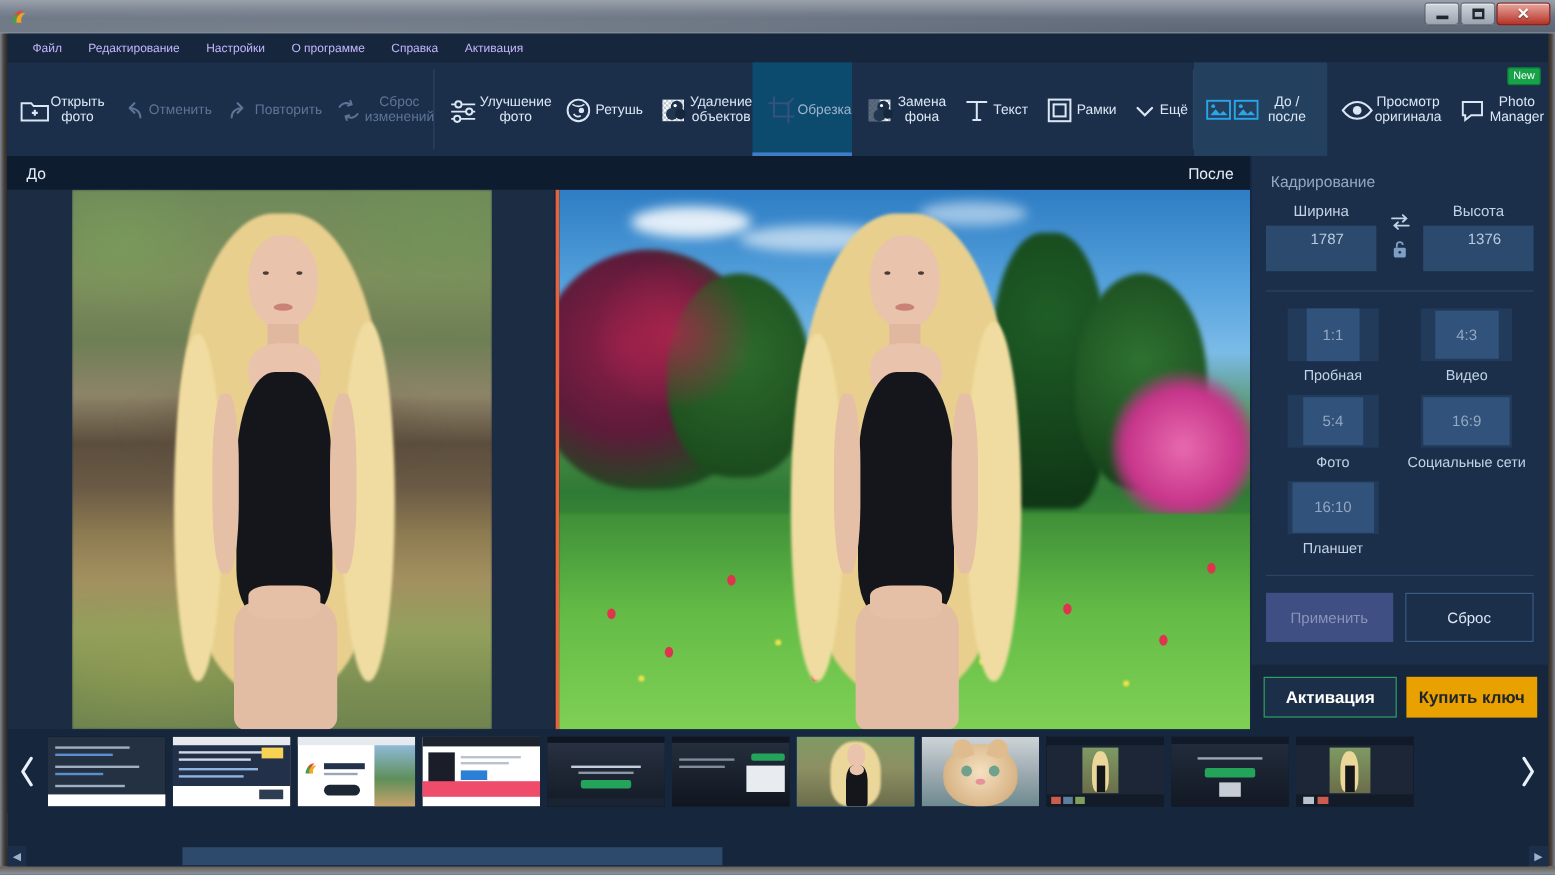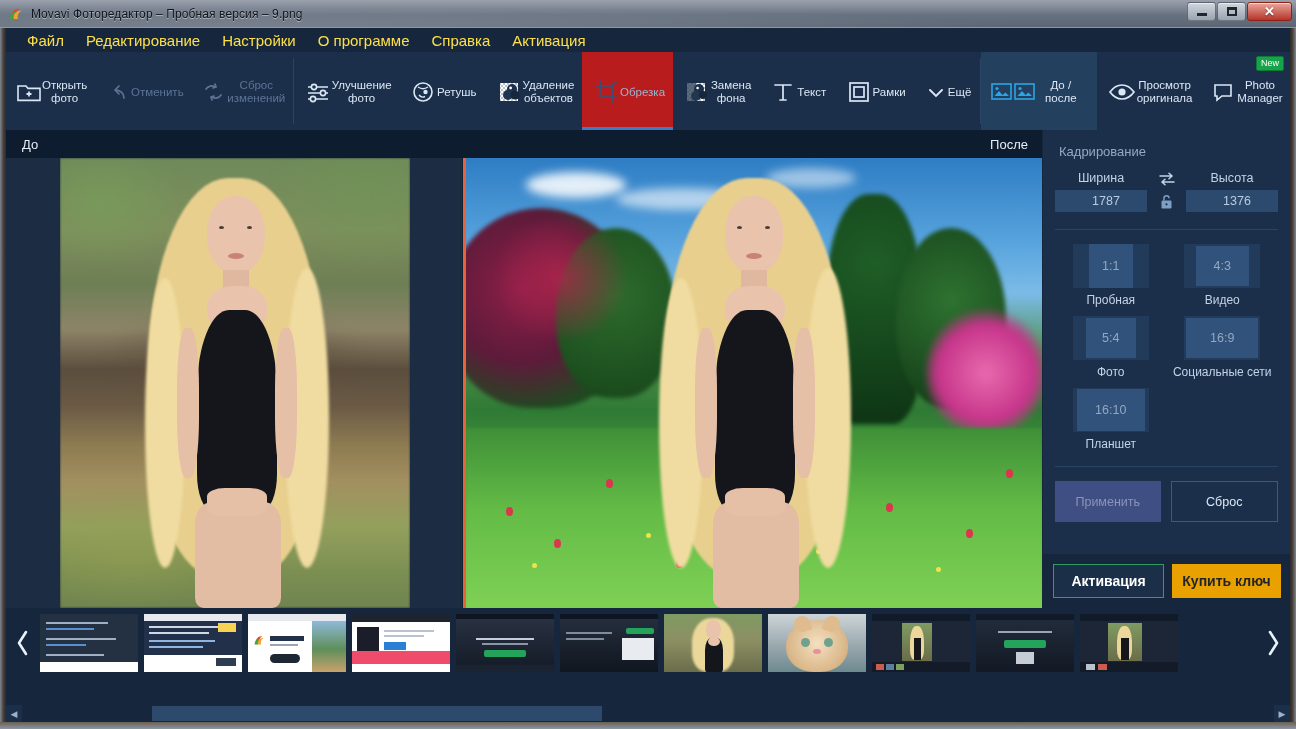--- a/index.html
+++ b/index.html
@@ -60,42 +60,42 @@
     background:#16273d;
     overflow:hidden;
   }
 
   
   .menubar{
     height:24px; background:#16273d; display:flex; align-items:center;
     padding-left:10px; gap:0px;
   }
   .menu-item{
-    font-size:15px; color:#fde047; padding:3px 11px; cursor:default;
+    font-size:10px; color:#c4b5fd; padding:3px 11px; cursor:default;
     white-space:nowrap;
   }
 
   
   .toolbar{
     height:78px; background:#1b2f4a; display:flex; align-items:stretch;
     position:relative;
   }
   .tb-sep{ width:1px; background:#2b4465; margin:6px 0; }
   .tool{
     width:auto; min-width:62px; padding:6px 10px 4px;
     display:flex; align-items:center; justify-content:flex-start;
     cursor:default; position:relative; text-align:center;
   }
   .tool .ico{ height:34px; display:flex;align-items:center;justify-content:center; margin-bottom:1px;}
   .tool .lbl{ font-size:11.5px; line-height:13px; color:#dbe7f5; }
   .tool.disabled .lbl{ color:#5d7align; }
   .tool.disabled{ opacity:1 }
   .tool.disabled .lbl{ color:#5e7496; }
   .tool.disabled svg{ stroke:#5e7496 !important; }
-  .tool.active{ background:#b91c1c;justify-content:space-between; }
+  .tool.active{ background:#0c4a6e;justify-content:space-between; }
   .tool.active::after{
     content:""; position:absolute; left:0;right:0;bottom:0;height:3px;background:#3e7cc6;
   }
   .tool.active .lbl{ color:#9fb3cc; }
   .badge-new{
     position:absolute; right:6px; top:4px; background:#17a34a; color:#fff;
     font-size:9px; padding:1px 4px; border-radius:2px; line-height:11px;
     border:1px solid #0e7a36;
   }
   .tb-right{ margin-left:auto; display:flex; align-items:stretch; background:#1b2f4a;}
@@ -209,21 +209,21 @@
   .wh-col{ width:92px; text-align:center; }
   .wh-lab{ font-size:12.5px; color:#c3d3e6; margin-bottom:5px;}
   .wh-input{
     background:#2a4straight; width:92px; height:22px;
     background:#2a4straight;
   }
   .wh-input{
     background:#2c4straight;
   }
   .wh-input{
-    display:block; width:92px;height:22px; line-height:23px;
+    display:block; width:92px;height:38px; line-height:23px;
     background:#2b4straight;
     padding-left:10px;
   }
   .wh-input{ background:#2b4a6e; }
   .wh-input{
     color:#b9cbe1; font-size:12.5px; text-align:center; border:none;
   }
   .wh-mid{ width:40px; display:flex;flex-direction:column;align-items:center; }
   .swap-ic{ height:18px; display:flex;align-items:center;justify-content:center; margin-bottom:3px;}
   .lock-ic{ height:23px; display:flex;align-items:center;justify-content:center;}
@@ -320,21 +320,20 @@
   <div class="os-frame"></div>
 
   <div class="titlebar">
     <span class="win-icon">
       <svg width="16" height="16" viewBox="0 0 16 16">
         <path d="M3 12 C3 6, 7 2, 11 3 C8 5, 7 8, 8 12 Z" fill="#e8453c"></path>
         <path d="M5 13 C5 8, 9 4, 13 5 C10 7, 9 10, 10 13 Z" fill="#f5a623" opacity=".95"></path>
         <path d="M2 13 C2 9, 5 5, 8 6 C6 8, 5 10, 6 13 Z" fill="#3fa34d" opacity=".9"></path>
       </svg>
     </span>
-    <span class="title-text">Movavi Фоторедактор – Пробная версия – 9.png</span>
     <div class="win-btns">
       <div class="win-btn">
           <i class="glyph-min"></i>
         </div>
       <div class="win-btn">
           <i class="glyph-max"></i>
         </div>
       <div class="win-btn close">
           <span>✕</span>
         </div>
@@ -372,20 +371,28 @@
 
       <div class="tool disabled">
         <span class="ico">
           <svg width="26" height="24" viewBox="0 0 26 24" fill="none" stroke="#5e7496" stroke-width="1.7" stroke-linecap="round">
             <path d="M19 18c0-5-4-8-9-8M10 10l4-4M10 10l4 4"></path>
           </svg>
         </span>
         <span class="lbl">Отменить</span>
       </div>
 
+      <div class="tool disabled">
+        <span class="ico">
+          <svg width="26" height="24" viewBox="0 0 26 24" fill="none" stroke="#5e7496" stroke-width="1.7" stroke-linecap="round">
+            <path d="M7 18c0-5 4-8 9-8M16 10l-4-4M16 10l-4 4"></path>
+          </svg>
+        </span>
+        <span class="lbl">Повторить</span>
+      </div>
 
       <div class="tool disabled">
         <span class="ico">
           <svg width="26" height="24" viewBox="0 0 26 24" fill="none" stroke="#5e7496" stroke-width="1.7" stroke-linecap="round">
             <path d="M5 9c2-3 6-4 9-2M20 15c-2 3-6 4-9 2"></path>
             <path d="M14 4l1 3-3 1M11 20l-1-3 3-1"></path>
           </svg>
         </span>
         <span class="lbl">
           <span>Сброс</span><br><span>изменений</span>

